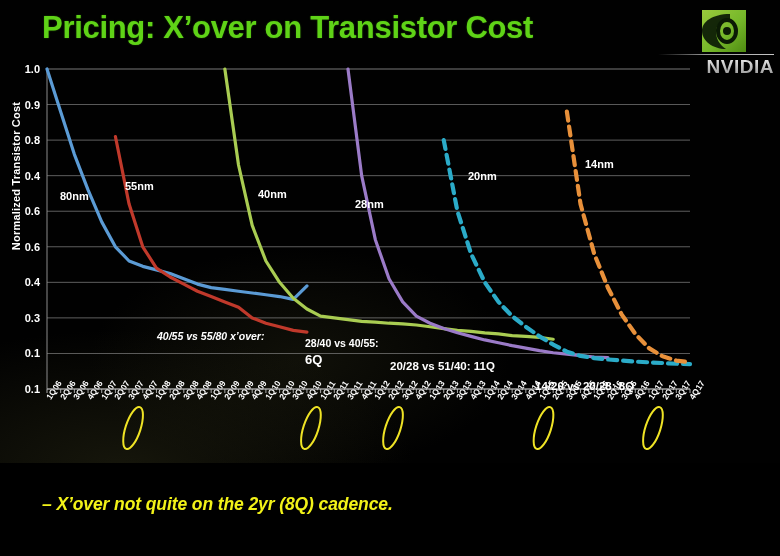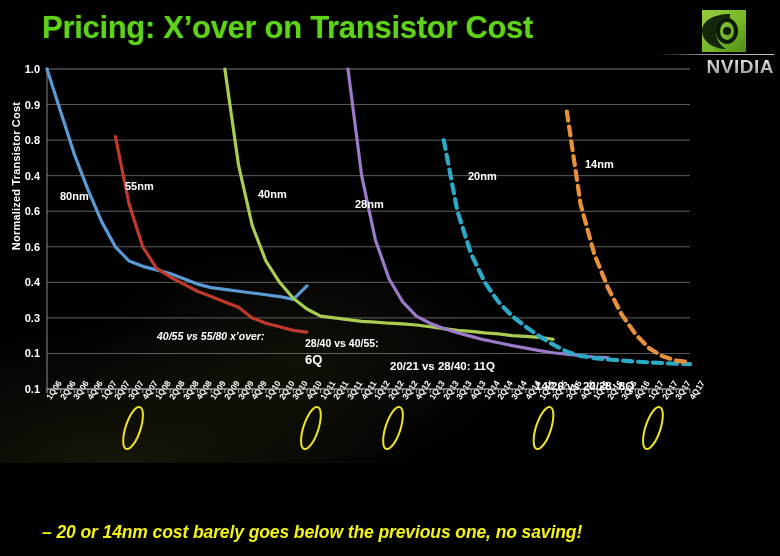--- a/index.html
+++ b/index.html
@@ -248,22 +248,22 @@
         <div class="serieslabel" style="left: 125px; top: 180px;">55nm</div>
         <div class="serieslabel" style="left: 258px; top: 188px;">40nm</div>
         <div class="serieslabel" style="left: 355px; top: 198px;">28nm</div>
         <div class="serieslabel" style="left: 468px; top: 170px;">20nm</div>
         <div class="serieslabel" style="left: 585px; top: 158px;">14nm</div>
       </div>
     <div id="annots">
         <div class="annot" style="left: 157px; top: 330px; font-size: 10.5px; font-style: italic;">40/55 vs 55/80 x’over:</div>
         <div class="annot" style="left: 305px; top: 337px; font-size: 10.5px;">28/40 vs 40/55:</div>
         <div class="annot" style="left: 305px; top: 352px; font-size: 13px;">6Q</div>
-        <div class="annot" style="left: 390px; top: 360px; font-size: 11.5px;">20/21 vs 28/40: 11Q</div>
+        <div class="annot" style="left: 390px; top: 360px; font-size: 11.5px;">20/28 vs 51/40: 11Q</div>
         <div class="annot" style="left: 535px; top: 380px; font-size: 11.5px;">14/20 vs 20/28: 8Q</div>
       </div>
   </div>
 
   <div id="bullets">
-      <div class="bullet" style="top: 60px;"><span class="dash">– </span><span>20 or 14nm cost barely goes below the previous one, no saving!</span></div>
+      <div class="bullet" style="top: 32px;"><span class="dash">– </span><span>X’over not quite on the 2yr (8Q) cadence.</span></div>
     </div>
 
 </div>
 
 </body></html>

